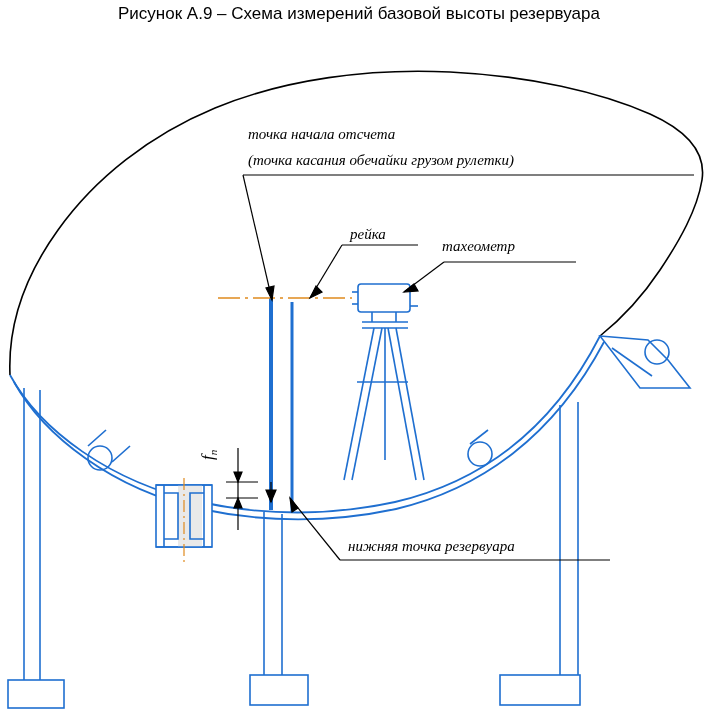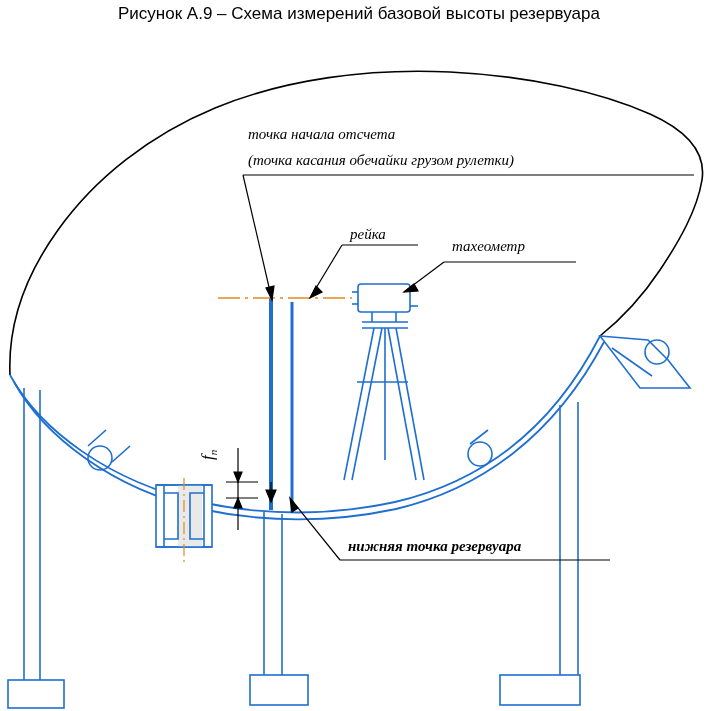--- a/index.html
+++ b/index.html
@@ -202,20 +202,20 @@
 
     </svg>
 
     
     <div class="label" style="left:248px; top:96px;">точка начала отсчета</div>
 
     <div class="label" style="left:248px; top:122px;">(точка касания обечайки грузом рулетки)</div>
 
     <div class="label" style="left:350px; top:196px;">рейка</div>
 
-    <div class="label" style="left:452px; top:208px;">тахеометр</div>
-
-    <div class="label" style="left:348px; top:508px;font-weight:bold;">нижняя точка резервуара</div>
+    <div class="label" style="left:442px; top:208px;">тахеометр</div>
+
+    <div class="label" style="left:348px; top:508px;">нижняя точка резервуара</div>
 
     <div class="fn-label" style="left:198px; top:430px;"><span>f</span><sub>п</sub></div>
 
   </div>
 </div>
 
 </body></html>

